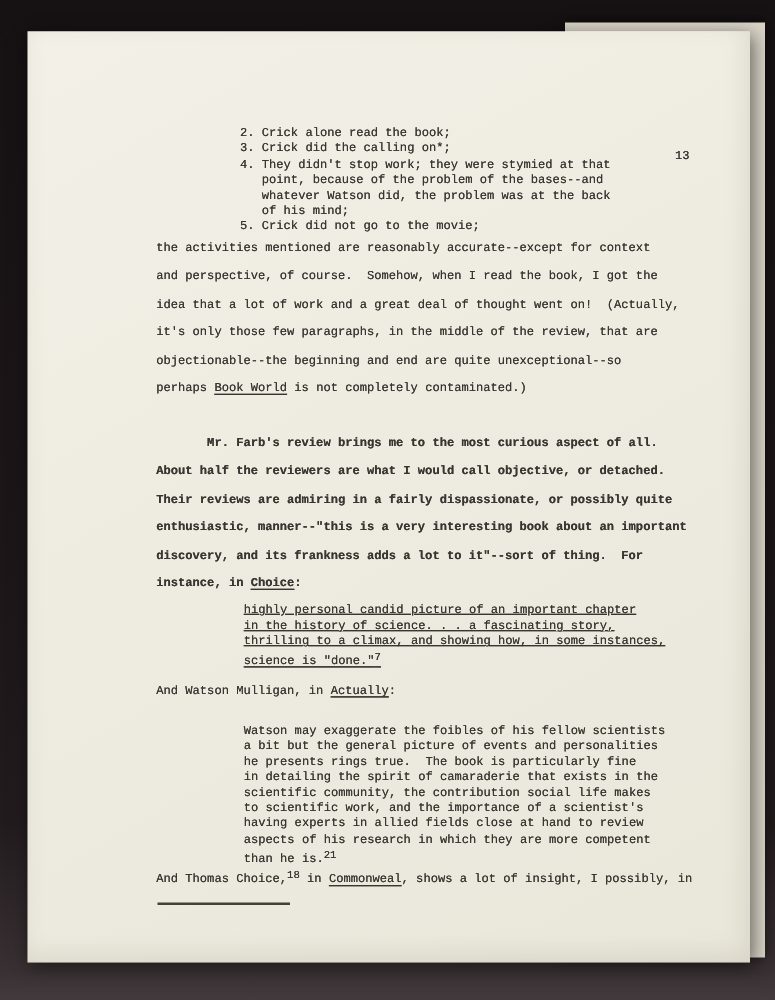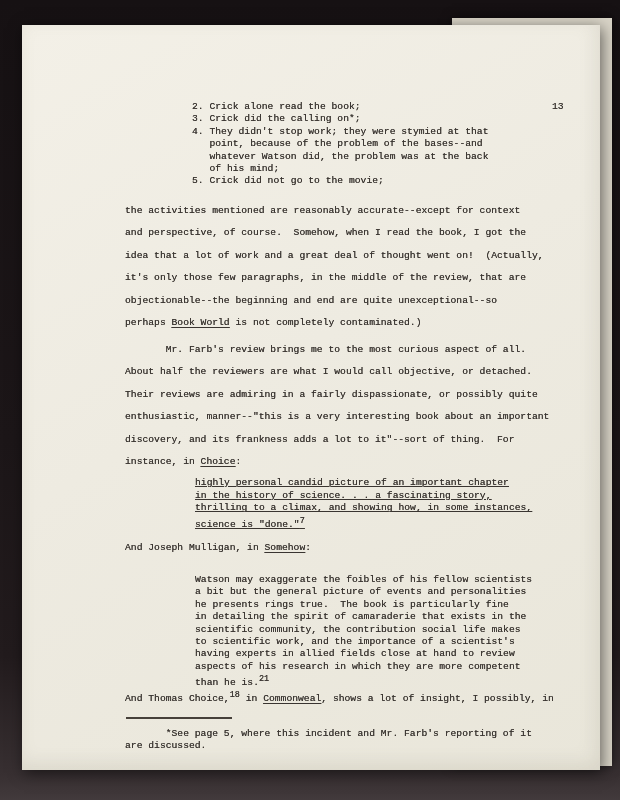--- a/index.html
+++ b/index.html
@@ -12,35 +12,35 @@
     position:absolute;left:452px;top:18px;width:160px;height:748px;
     background:#d9d4c7;
     box-shadow:0 0 10px rgba(0,0,0,.5);
   }
   .paper{
     position:absolute;left:22px;top:25px;width:578px;height:745px;
     background:linear-gradient(150deg,#f3f0e7 0%,#eeebe1 45%,#e9e6da 100%);
     box-shadow:2px 3px 14px rgba(0,0,0,.55), inset -4px -6px 18px rgba(120,112,92,.14);
   }
   .page-number{
-    position:absolute;left:518px;top:76px;
-    font-size:9.7px;color:#3a3531;text-shadow:0 0 .5px rgba(58,53,49,.9);margin-left:12px;
+    position:absolute;left:518px;top:94px;
+    font-size:9.7px;color:#3a3531;text-shadow:0 0 .5px rgba(58,53,49,.9);
   }
   .col{
     position:absolute;left:103px;top:0;width:460px;
     color:#3a3531;font-size:9.7px;text-shadow:0 0 .5px rgba(58,53,49,.9);
   }
   .block{white-space:pre;}
   .block .tline{display:block;}
   .single .tline{line-height:12.4px;}
   .q1 .tline{line-height:12.8px;text-decoration:underline;}
   .double .tline{line-height:22.5px;}
   .list{margin-top:76px;margin-left:67px;}
-  .para1{margin-top:12px;}
-  .para2{margin-top:4px;}
+  .para1{margin-top:0;}
+  .para2{margin-top:21px;font-weight:bold;}
   .quote{margin-left:70px;}
   .quote-choice{margin-top:3px;}
   .attr-mulligan{margin-top:10px;}
   .quote-america{margin-top:20px;}
   .attr-hayes{margin-top:0px;}
   .footnote-rule{
     margin-top:12px;margin-left:1px;width:106px;height:2px;
     background:#46403a;border:none;
   }
   .footnote{margin-top:9px;}
@@ -53,19 +53,18 @@
 <div class="sheet-under"></div>
 
 <div class="paper">
   <div class="page-number">13</div>
 
   <div class="col">
     <div class="block single list"><div class="tline"><span>2. Crick alone read the book;</span></div><div class="tline"><span>3. Crick did the calling on*;</span></div><div class="tline"><span>4. They didn't stop work; they were stymied at that</span></div><div class="tline"><span>   point, because of the problem of the bases--and</span></div><div class="tline"><span>   whatever Watson did, the problem was at the back</span></div><div class="tline"><span>   of his mind;</span></div><div class="tline"><span>5. Crick did not go to the movie;</span></div></div>
     <div class="block double para1"><div class="tline"><span>the activities mentioned are reasonably accurate--except for context</span></div><div class="tline"><span>and perspective, of course.  Somehow, when I read the book, I got the</span></div><div class="tline"><span>idea that a lot of work and a great deal of thought went on!  (Actually,</span></div><div class="tline"><span>it's only those few paragraphs, in the middle of the review, that are</span></div><div class="tline"><span>objectionable--the beginning and end are quite unexceptional--so</span></div><div class="tline"><span>perhaps </span><span class="u">Book World</span><span> is not completely contaminated.)</span></div></div>
     <div class="block double para2"><div class="tline"><span>       Mr. Farb's review brings me to the most curious aspect of all.</span></div><div class="tline"><span>About half the reviewers are what I would call objective, or detached.</span></div><div class="tline"><span>Their reviews are admiring in a fairly dispassionate, or possibly quite</span></div><div class="tline"><span>enthusiastic, manner--"this is a very interesting book about an important</span></div><div class="tline"><span>discovery, and its frankness adds a lot to it"--sort of thing.  For</span></div><div class="tline"><span>instance, in </span><span class="u">Choice</span><span>:</span></div></div>
     <div class="block q1 quote quote-choice"><div class="tline"><span>highly personal candid picture of an important chapter</span></div><div class="tline"><span>in the history of science. . . a fascinating story,</span></div><div class="tline"><span>thrilling to a climax, and showing how, in some instances,</span></div><div class="tline"><span>science is "done."</span><span class="sup">7</span></div></div>
-    <div class="block single attr-mulligan"><div class="tline"><span>And Joseph Mulligan, in </span><span class="u">Somehow</span><span>:</span></div></div>
+    <div class="block single attr-mulligan"><div class="tline"><span>And Watson Mulligan, in </span><span class="u">Actually</span><span>:</span></div></div>
     <div class="block single quote quote-america"><div class="tline"><span>Watson may exaggerate the foibles of his fellow scientists</span></div><div class="tline"><span>a bit but the general picture of events and personalities</span></div><div class="tline"><span>he presents rings true.  The book is particularly fine</span></div><div class="tline"><span>in detailing the spirit of camaraderie that exists in the</span></div><div class="tline"><span>scientific community, the contribution social life makes</span></div><div class="tline"><span>to scientific work, and the importance of a scientist's</span></div><div class="tline"><span>having experts in allied fields close at hand to review</span></div><div class="tline"><span>aspects of his research in which they are more competent</span></div><div class="tline"><span>than he is.</span><span class="sup">21</span></div></div>
     <div class="block single attr-hayes"><div class="tline"><span>And Thomas Choice,</span><span class="sup">18</span><span> in </span><span class="u">Commonweal</span><span>, shows a lot of insight, I possibly, in</span></div></div>
     <div class="footnote-rule"></div>
-    <div class="block single footnote"><div class="tline"><span>       *See page 5, where this incident and Mr. Farb's reporting of it</span></div><div class="tline"><span>are discussed.</span></div></div>
   </div>
 </div>
 
 </body></html>

